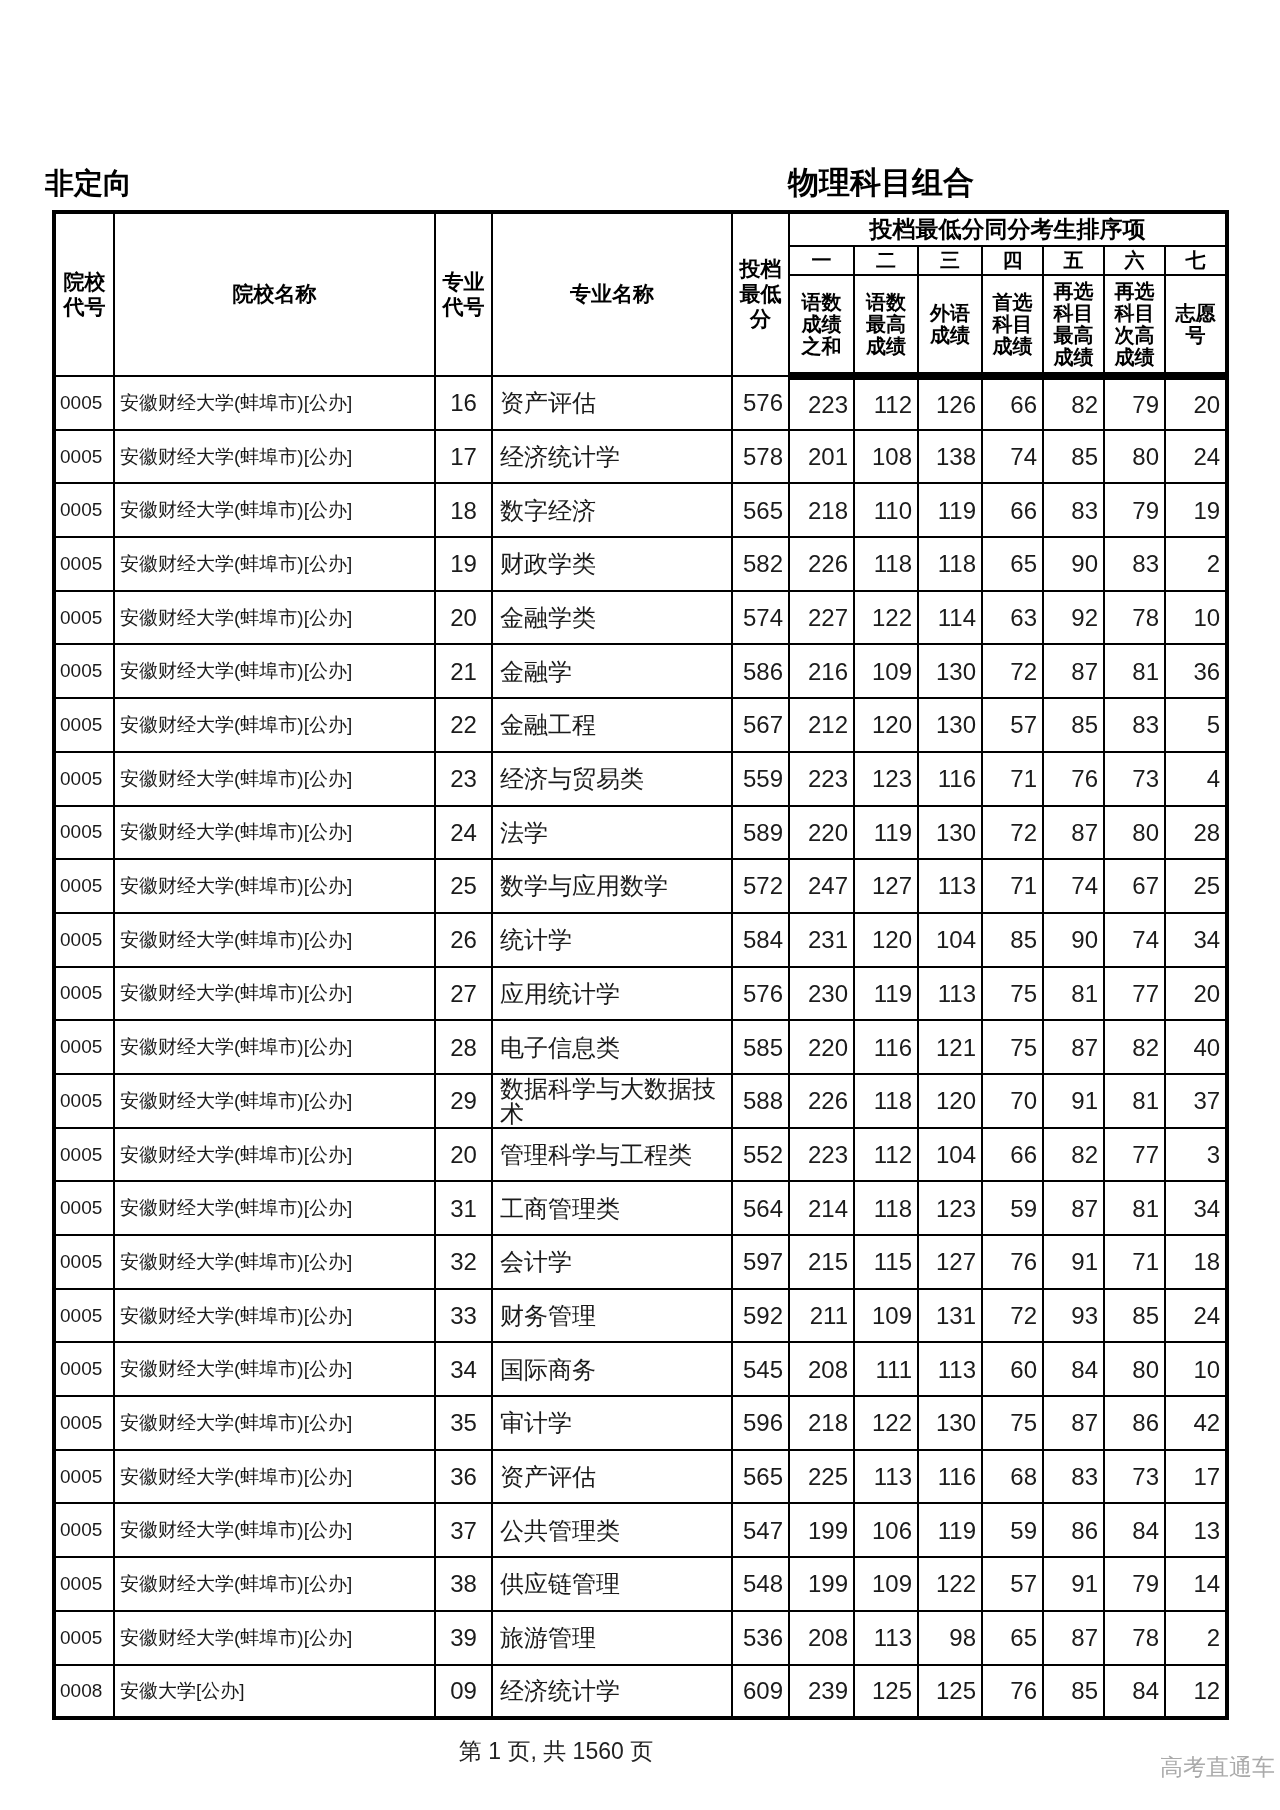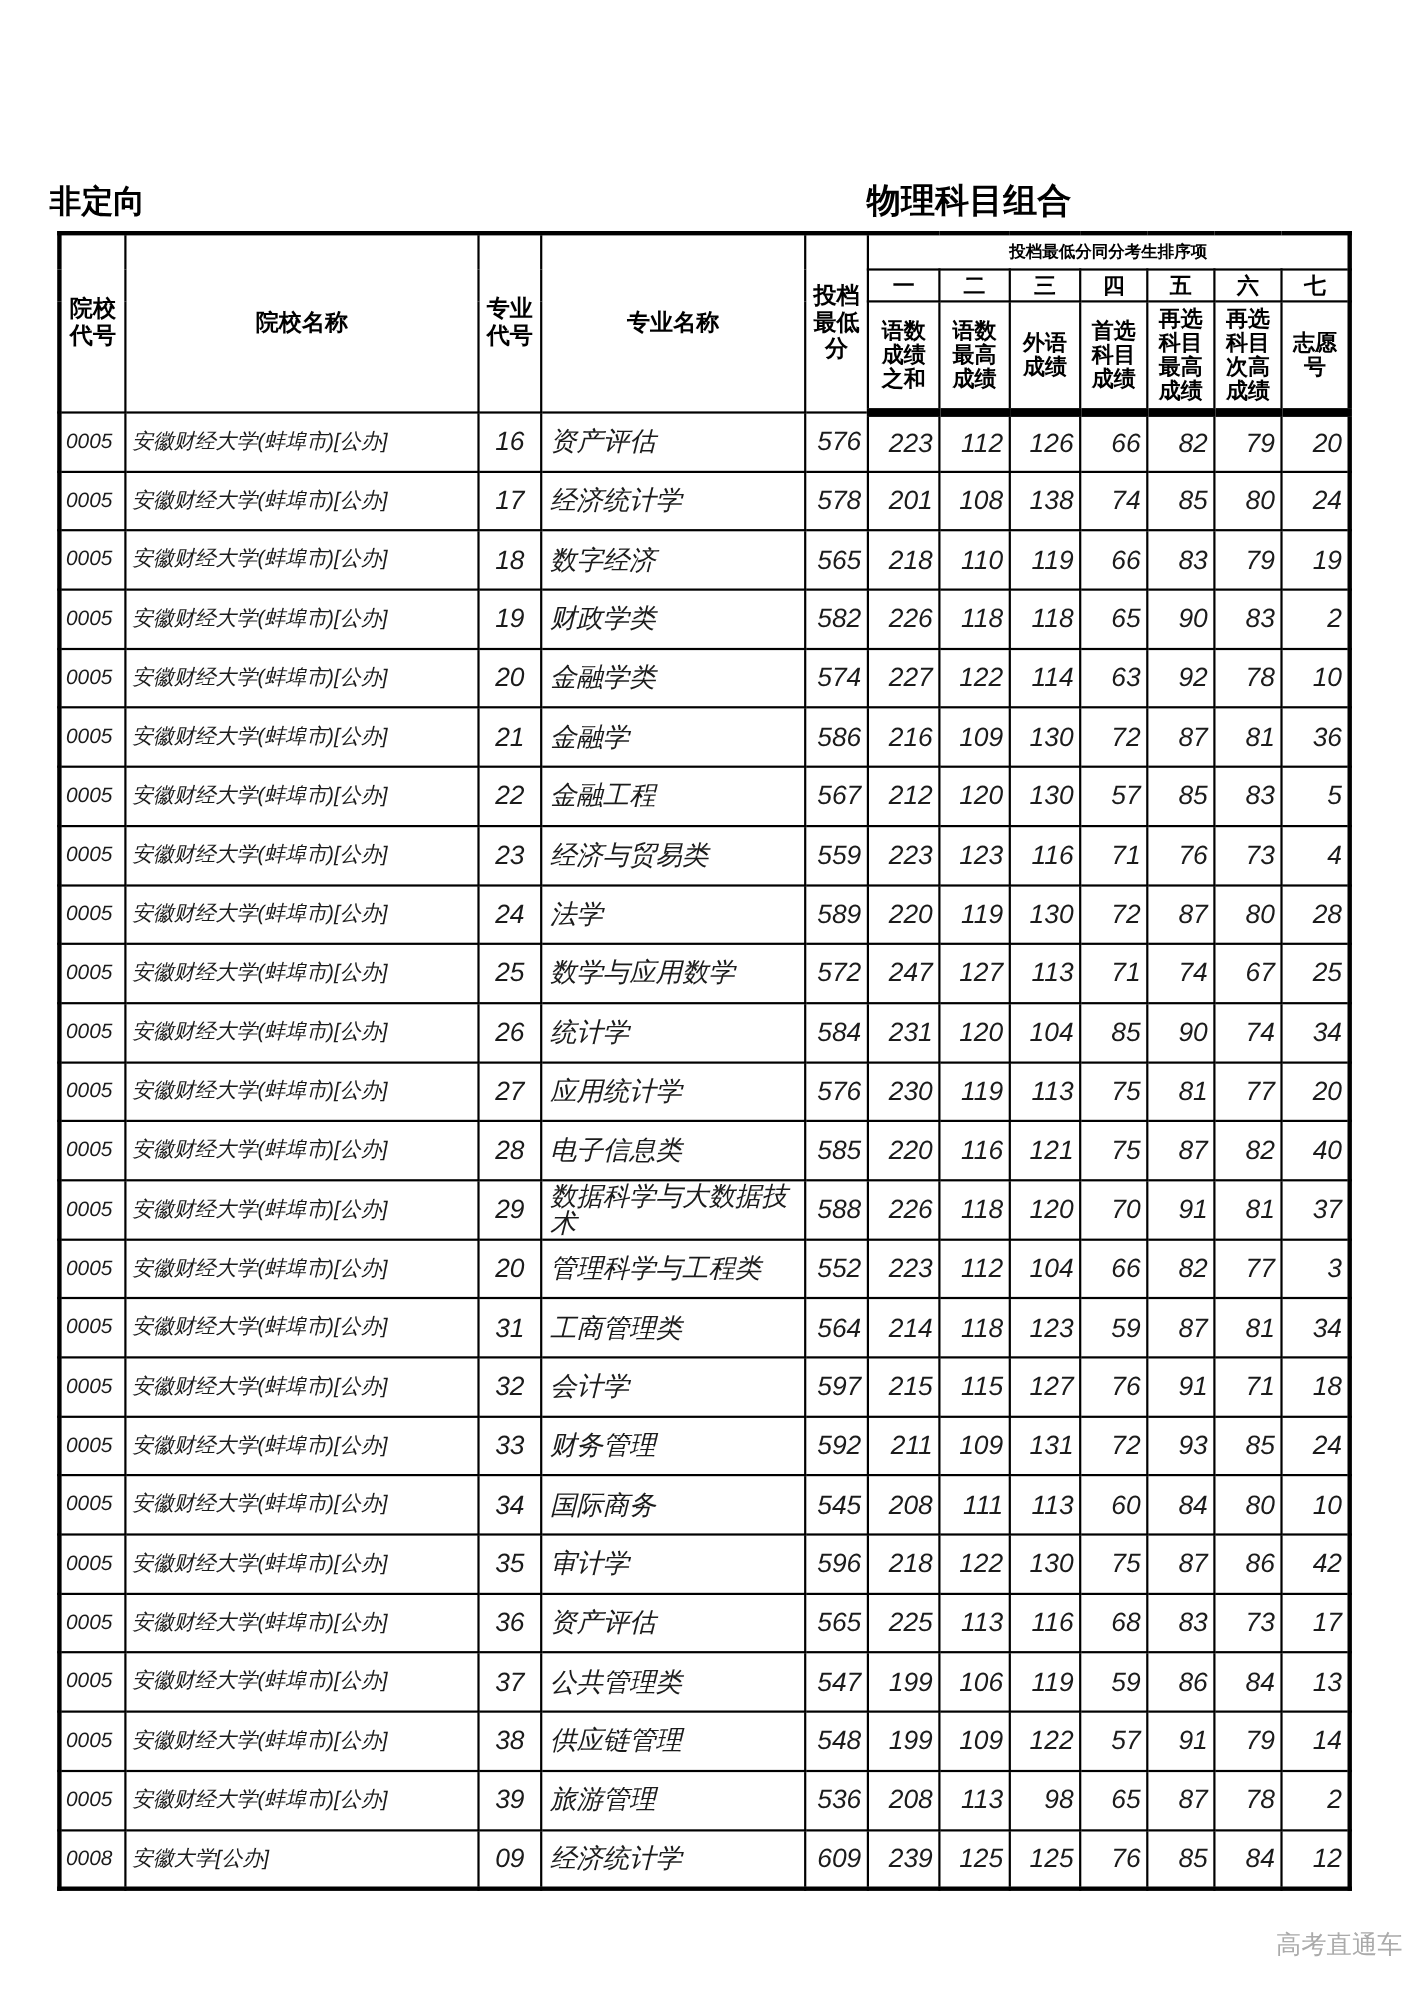--- a/index.html
+++ b/index.html
@@ -54,30 +54,30 @@
     vertical-align:middle;
     overflow:hidden;
   }
   #stats{border:4px solid #000;}
   #stats th{
     font-weight:bold;
     text-align:center;
     white-space:pre-line;
     color:#000;
   }
-  #stats .h1 th.group{font-size:15px;height:30px;}
+  #stats .h1 th.group{font-size:23px;height:30px;}
   #stats .h2 th{font-size:20px;height:23px;}
   #stats .h3 th{font-size:20px;line-height:1.1;height:96px;border-bottom:8px solid #000000;}
   #stats th.span3{font-size:21px;line-height:1.18;}
   #stats td{
     font-size:24px;
     color:#1b1b1b;
     line-height:1.05;
   }
-  #stats tbody tr{height:53.7px;font-style:italic;}
+  #stats tbody tr{height:53.7px;}
   #stats td.c0{font-size:19px;text-align:left;padding-left:4px;}
   #stats td.c1{font-size:19px;text-align:left;padding-left:5px;}
   #stats td.c2{text-align:center;}
   #stats td.c3{text-align:left;padding-left:7px;}
   #stats td.c4,#stats td.c5,#stats td.c6,#stats td.c7,
   #stats td.c8,#stats td.c9,#stats td.c10,#stats td.c11{
     text-align:right;padding-right:5px;
   }
   .page-info{
     position:absolute;
@@ -514,15 +514,16 @@
           <td class="c6">125</td>
           <td class="c7">125</td>
           <td class="c8">76</td>
           <td class="c9">85</td>
           <td class="c10">84</td>
           <td class="c11">12</td>
         </tr>
       </tbody>
   </table>
 
+  <div class="page-info">第 1 页, 共 1560 页</div>
   <div class="watermark">高考直通车</div>
 
 </div>
 
 </body></html>

